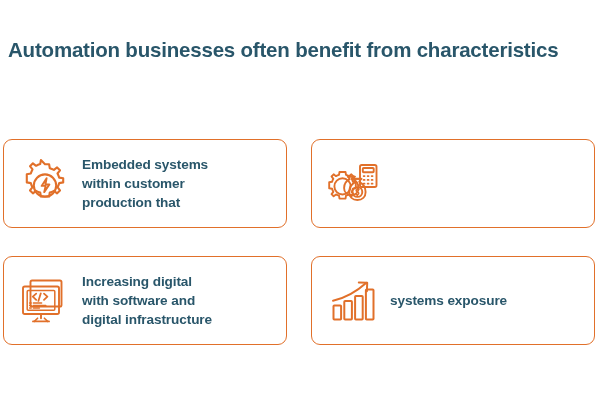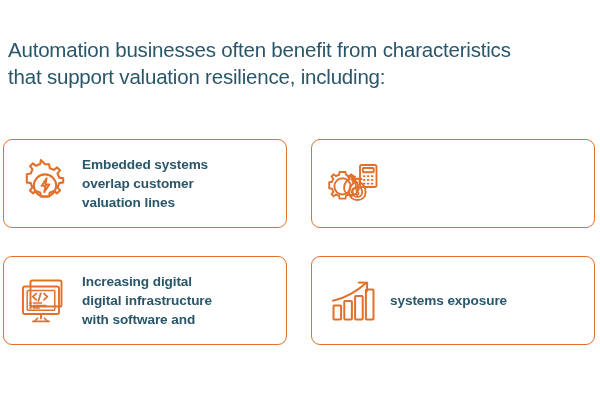--- a/index.html
+++ b/index.html
@@ -22,21 +22,21 @@
   }
 
   
   .headline {
     position: absolute;
     left: 8px;
     top: 36px;
     width: 580px;
     color: #29566a;
     font-size: 20.5px;
-    font-weight: normal;
+    font-weight: bold;
     line-height: 27px;
     letter-spacing: -0.2px;
   }
   .headline .hl-line {
     display: block;
     white-space: nowrap;
   }
 
   
   .cards {
@@ -84,37 +84,36 @@
     white-space: nowrap;
   }
 </style>
 </head>
 <body>
 
 <div class="page">
 
   <div class="headline">
     <span class="hl-line">Automation businesses often benefit from characteristics</span>
-    <span class="hl-line">that support valuation resilience, including:</span>
   </div>
 
   <div class="cards">
 
     <div class="card">
       <div class="card-icon">
         <svg width="54" height="54" viewBox="0 0 54 54" fill="none" stroke="#e1702a" stroke-width="2.1" stroke-linejoin="round" stroke-linecap="round">
           <path d="M27 5.2 l4.1 0 0.7 4.0 a18.4 18.4 0 0 1 4.1 1.7 l3.2-2.5 2.9 2.9 -2.5 3.2 a18.4 18.4 0 0 1 1.7 4.1 l4.0 0.7 0 4.1 -4.0 0.7 a18.4 18.4 0 0 1-1.7 4.1 l2.5 3.2 -2.9 2.9 -3.2-2.5 a18.4 18.4 0 0 1-4.1 1.7 l-0.7 4.0 -4.1 0 -4.1 0 -0.7-4.0 a18.4 18.4 0 0 1-4.1-1.7 l-3.2 2.5 -2.9-2.9 2.5-3.2 a18.4 18.4 0 0 1-1.7-4.1 l-4.0-0.7 0-4.1 0-4.1 4.0-0.7 a18.4 18.4 0 0 1 1.7-4.1 l-2.5-3.2 2.9-2.9 3.2 2.5 a18.4 18.4 0 0 1 4.1-1.7 l0.7-4.0 z" transform="translate(0,2)"></path>
           <circle cx="27" cy="28.6" r="11.2"></circle>
           <path d="M28.6 21.3 l-5.0 7.6 4.0 0 -1.4 6.2 5.2-7.6 -4.0 0 z" stroke-width="1.9"></path>
         </svg>
       </div>
       <div class="card-text">
         <span class="ct-line">Embedded systems</span>
-        <span class="ct-line">overlap customer</span>
-        <span class="ct-line">valuation lines</span>
+        <span class="ct-line">within customer</span>
+        <span class="ct-line">production that</span>
       </div>
     </div>
 
     <div class="card">
       <div class="card-icon">
         <svg width="56" height="54" viewBox="0 0 56 54" fill="none" stroke="#e1702a" stroke-width="1.9" stroke-linejoin="round" stroke-linecap="round">
 
           <path d="M17.5 15.0 l3.0 0 0.5 2.9 a13.3 13.3 0 0 1 3.0 1.25 l2.35-1.8 2.1 2.1 -1.8 2.35 a13.3 13.3 0 0 1 1.25 3.0 l2.9 0.5 0 3.0 0 3.0 -2.9 0.5 a13.3 13.3 0 0 1-1.25 3.0 l1.8 2.35 -2.1 2.1 -2.35-1.8 a13.3 13.3 0 0 1-3.0 1.25 l-0.5 2.9 -3.0 0 -3.0 0 -0.5-2.9 a13.3 13.3 0 0 1-3.0-1.25 l-2.35 1.8 -2.1-2.1 1.8-2.35 a13.3 13.3 0 0 1-1.25-3.0 l-2.9-0.5 0-3.0 0-3.0 2.9-0.5 a13.3 13.3 0 0 1 1.25-3.0 l-1.8-2.35 2.1-2.1 2.35 1.8 a13.3 13.3 0 0 1 3.0-1.25 l0.5-2.9 z"></path>
           <circle cx="17.5" cy="29.4" r="8.1"></circle>
 
@@ -159,22 +158,22 @@
 
           <g stroke-width="1.5" stroke-linecap="round">
             <path d="M12.6 29.1 h1.6 M16.4 29.1 h8.2"></path>
             <path d="M12.6 31.5 h1.6 M16.4 31.5 h12.4"></path>
             <path d="M12.6 33.9 h1.6 M16.4 33.9 h6.0"></path>
           </g>
         </svg>
       </div>
       <div class="card-text">
         <span class="ct-line">Increasing digital</span>
+        <span class="ct-line">with software and</span>
         <span class="ct-line">digital infrastructure</span>
-        <span class="ct-line">with software and</span>
       </div>
     </div>
 
     <div class="card">
       <div class="card-icon">
         <svg width="54" height="54" viewBox="0 0 54 54" fill="none" stroke="#e1702a" stroke-width="2.0" stroke-linejoin="round" stroke-linecap="round">
 
           <rect x="7.5" y="31.5" width="7.6" height="14.0" rx="0.8"></rect>
           <rect x="18.3" y="27.0" width="7.6" height="18.5" rx="0.8"></rect>
           <rect x="29.1" y="22.0" width="7.6" height="23.5" rx="0.8"></rect>

